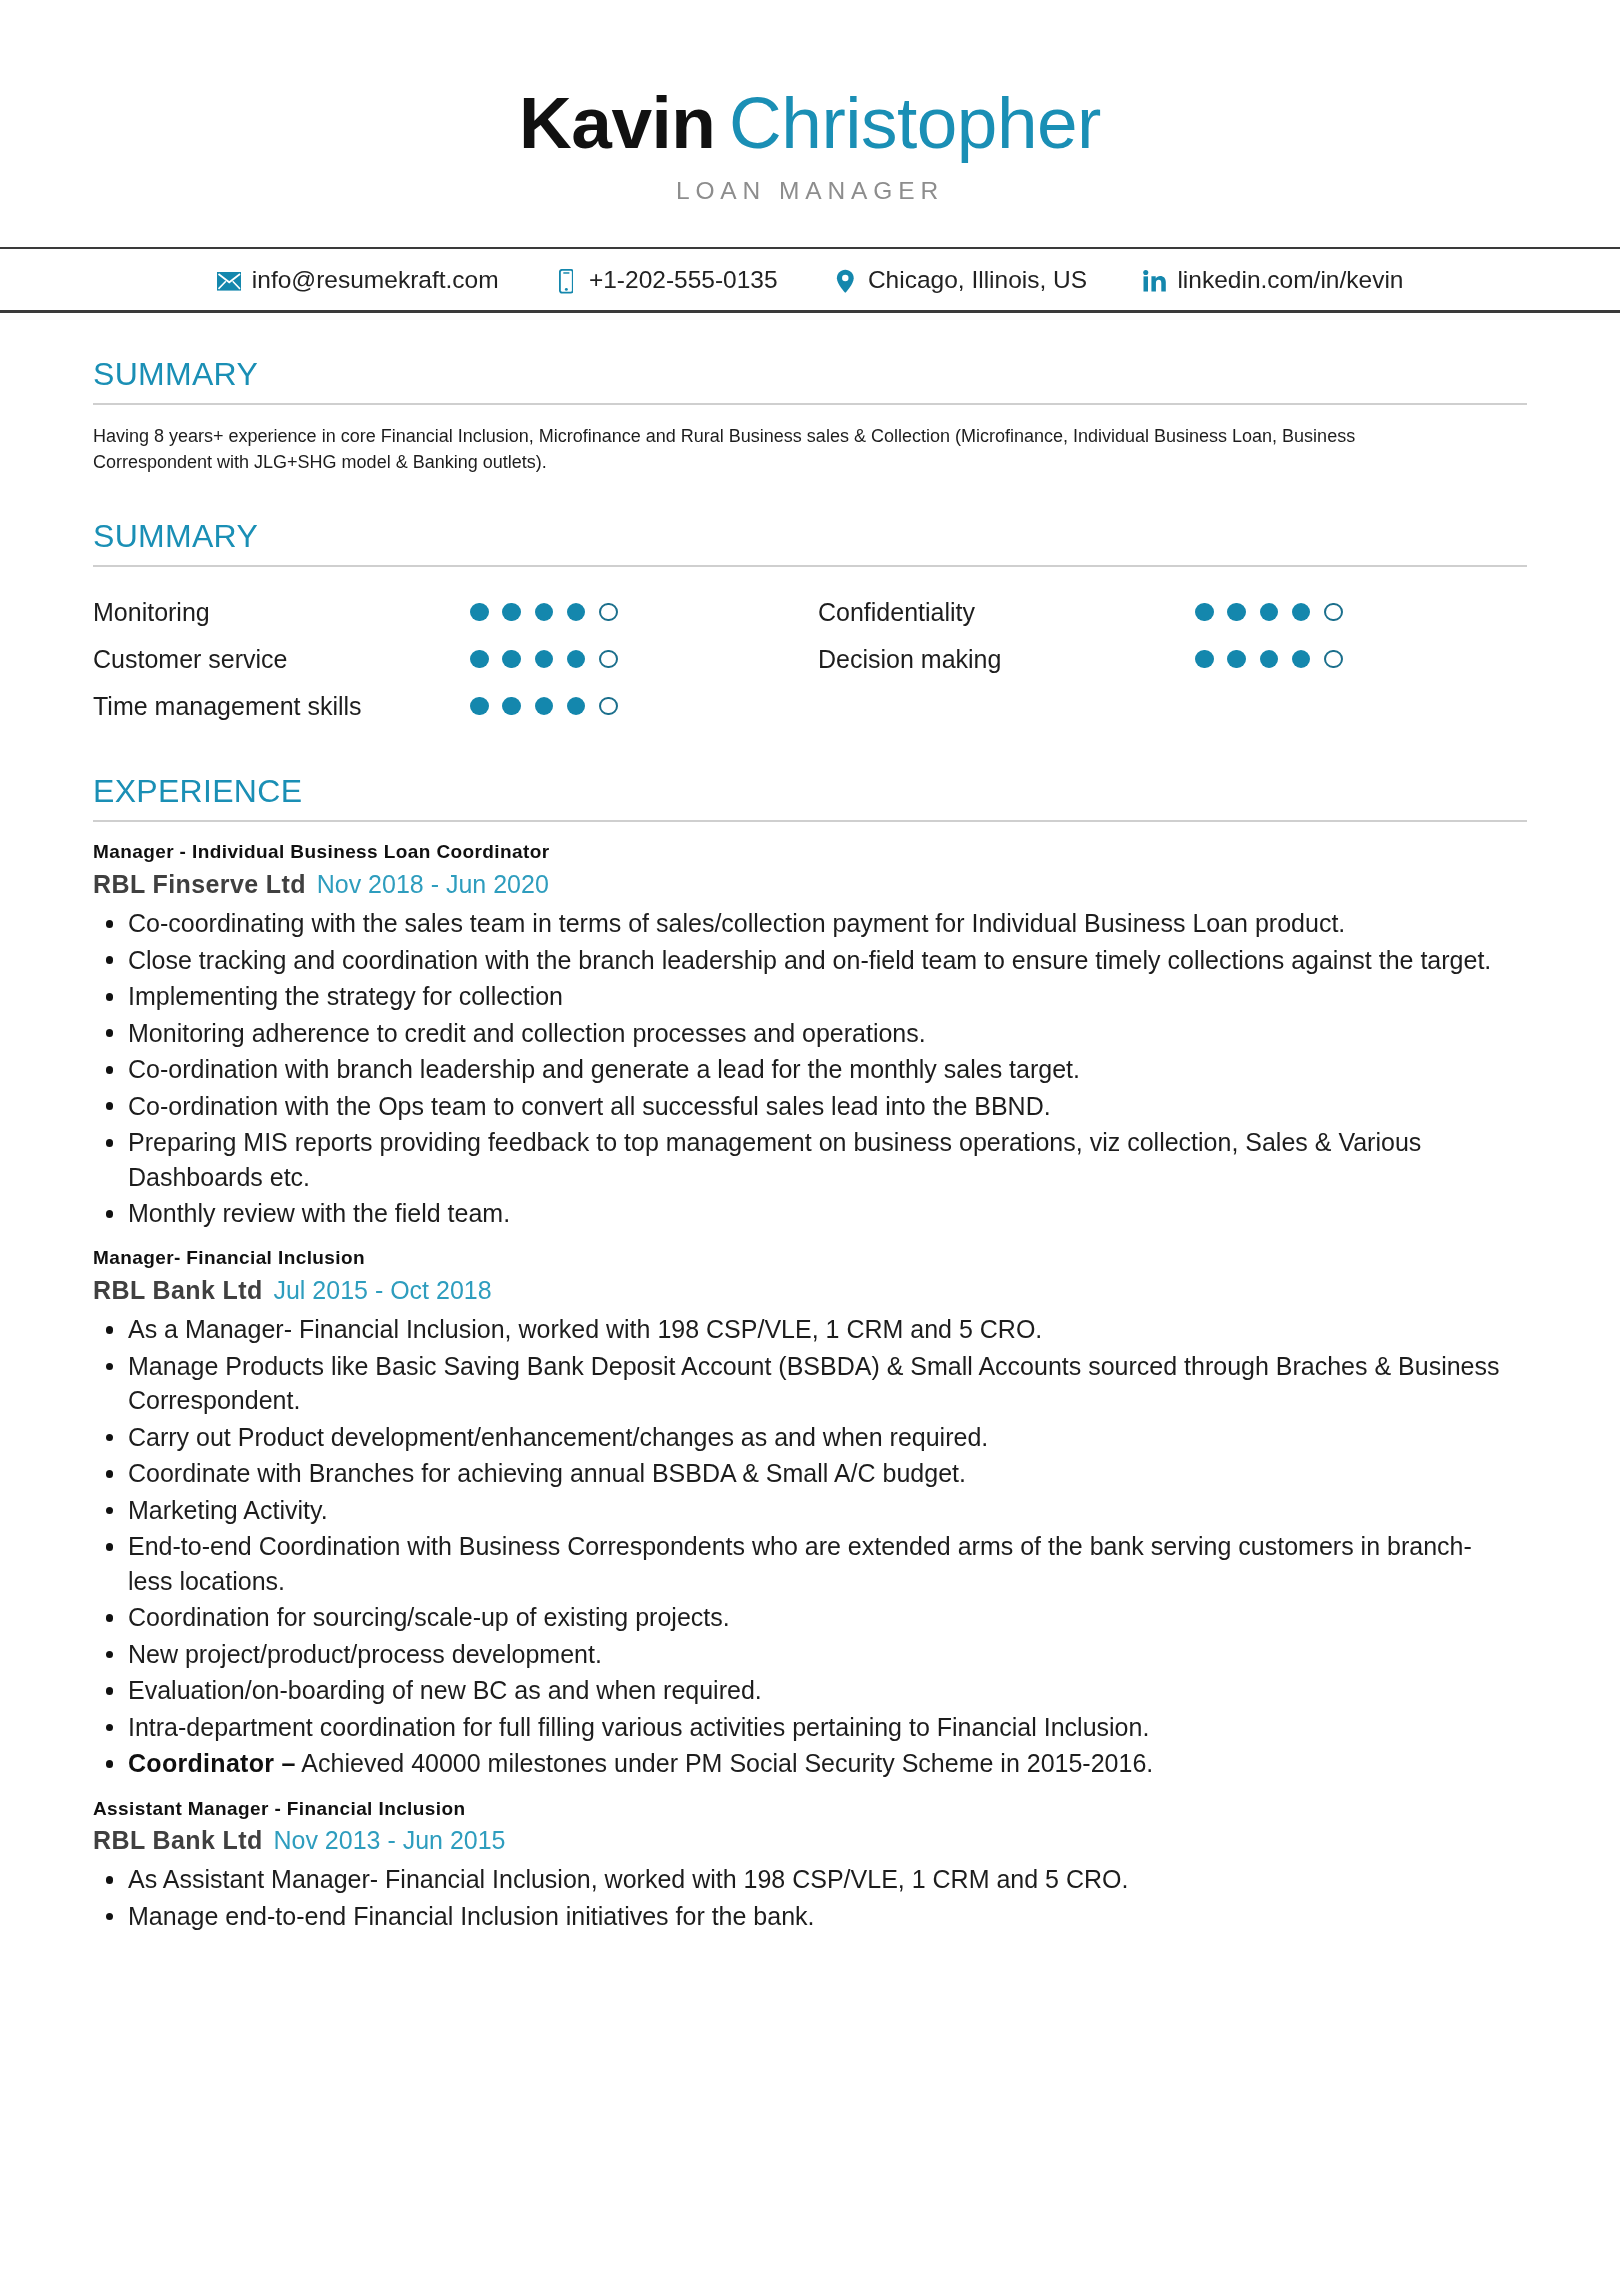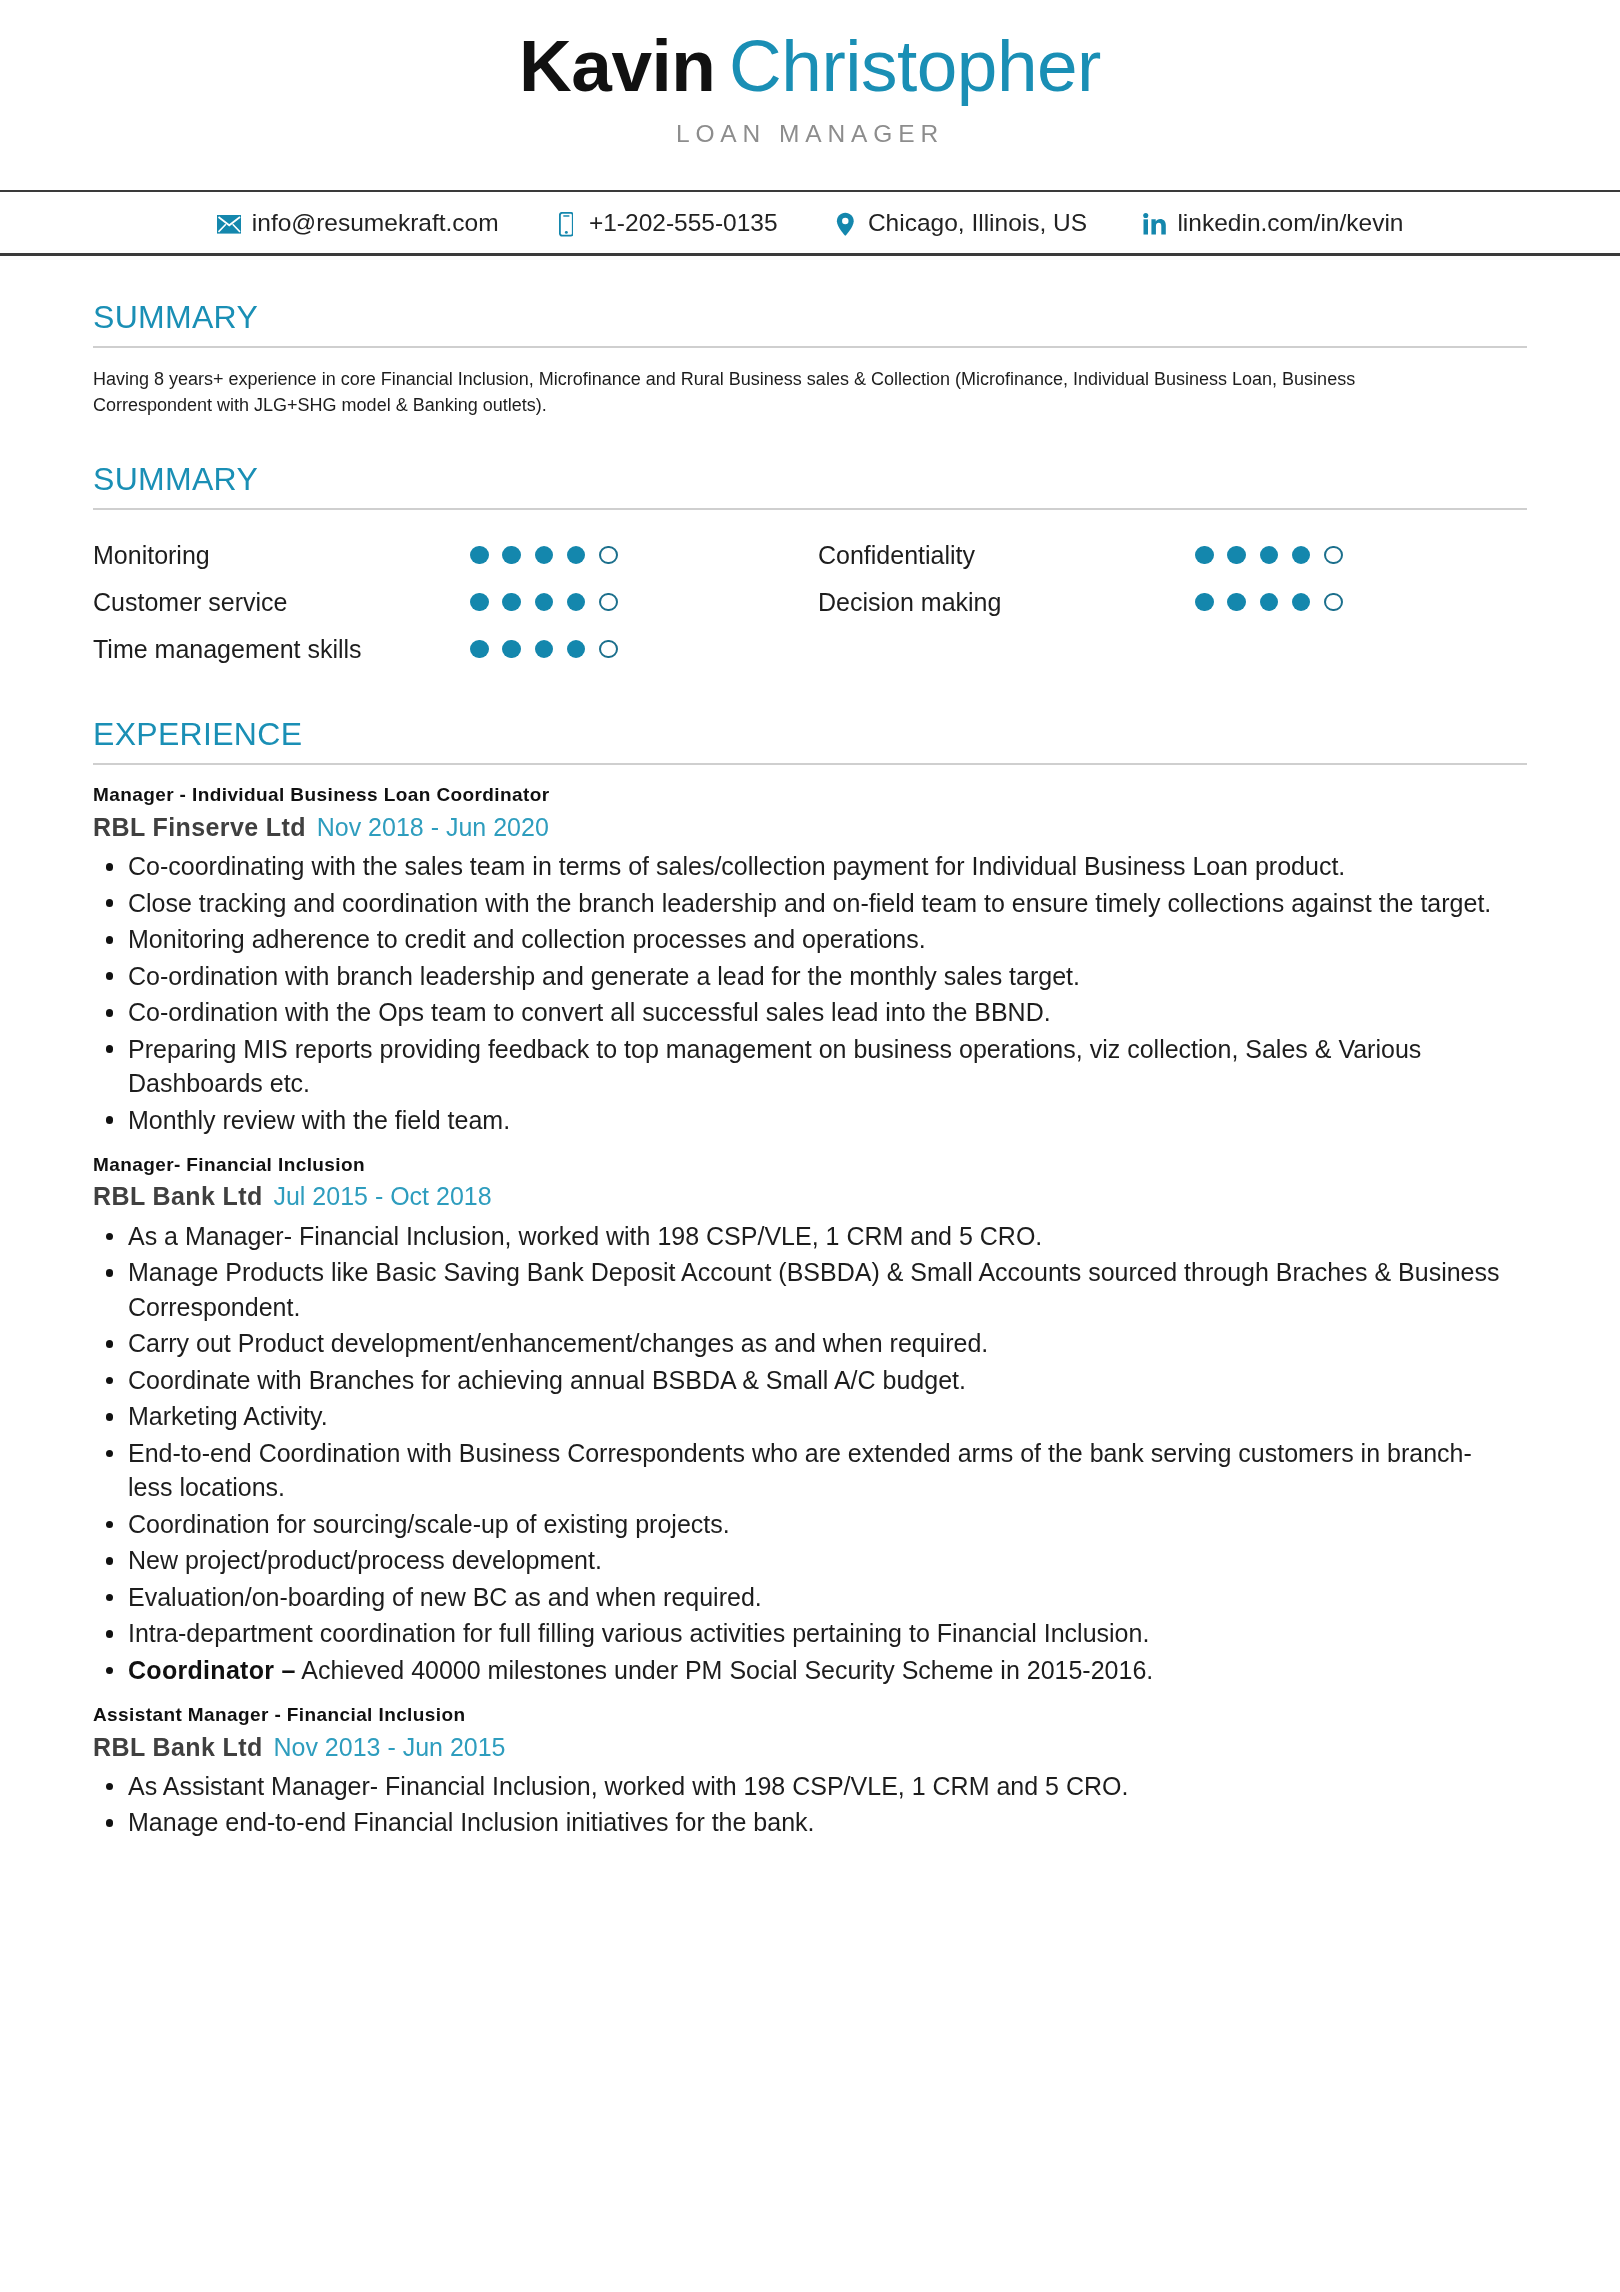--- a/index.html
+++ b/index.html
@@ -11,21 +11,21 @@
     width: 1620px;
     height: 2293px;
     font-family: "Liberation Sans", sans-serif;
     color: #1a1a1a;
     overflow: hidden;
     position: relative;
   }
 
   
   .header {
-    padding-top: 29px;
+    padding-top: 86px;
     text-align: center;
   }
   .name {
     font-size: 73px;
     line-height: 1.0;
     letter-spacing: -0.5px;
     white-space: nowrap;
   }
   .name .first {
     font-weight: bold;
@@ -327,20 +327,21 @@
   <div class="section">
     <div class="section-title">EXPERIENCE</div>
     <div class="section-divider"></div>
     <div id="experience-list">
         <div class="job">
           <div class="job-role">Manager - Individual Business Loan Coordinator</div>
           <div class="job-line"><span class="job-company">RBL Finserve Ltd</span><span class="job-dates">Nov 2018 - Jun 2020</span></div>
           <ul class="bullets">
             <li>Co-coordinating with the sales team in terms of sales/collection payment for Individual Business Loan product.</li>
             <li>Close tracking and coordination with the branch leadership and on-field team to ensure timely collections against the target.</li>
+            <li>Implementing the strategy for collection</li>
             <li>Monitoring adherence to credit and collection processes and operations.</li>
             <li>Co-ordination with branch leadership and generate a lead for the monthly sales target.</li>
             <li>Co-ordination with the Ops team to convert all successful sales lead into the BBND.</li>
             <li>Preparing MIS reports providing feedback to top management on business operations, viz collection, Sales &amp; Various Dashboards etc.</li>
             <li>Monthly review with the field team.</li>
           </ul>
         </div>
         <div class="job">
           <div class="job-role">Manager- Financial Inclusion</div>
           <div class="job-line"><span class="job-company">RBL Bank Ltd</span><span class="job-dates">Jul 2015 - Oct 2018</span></div>

